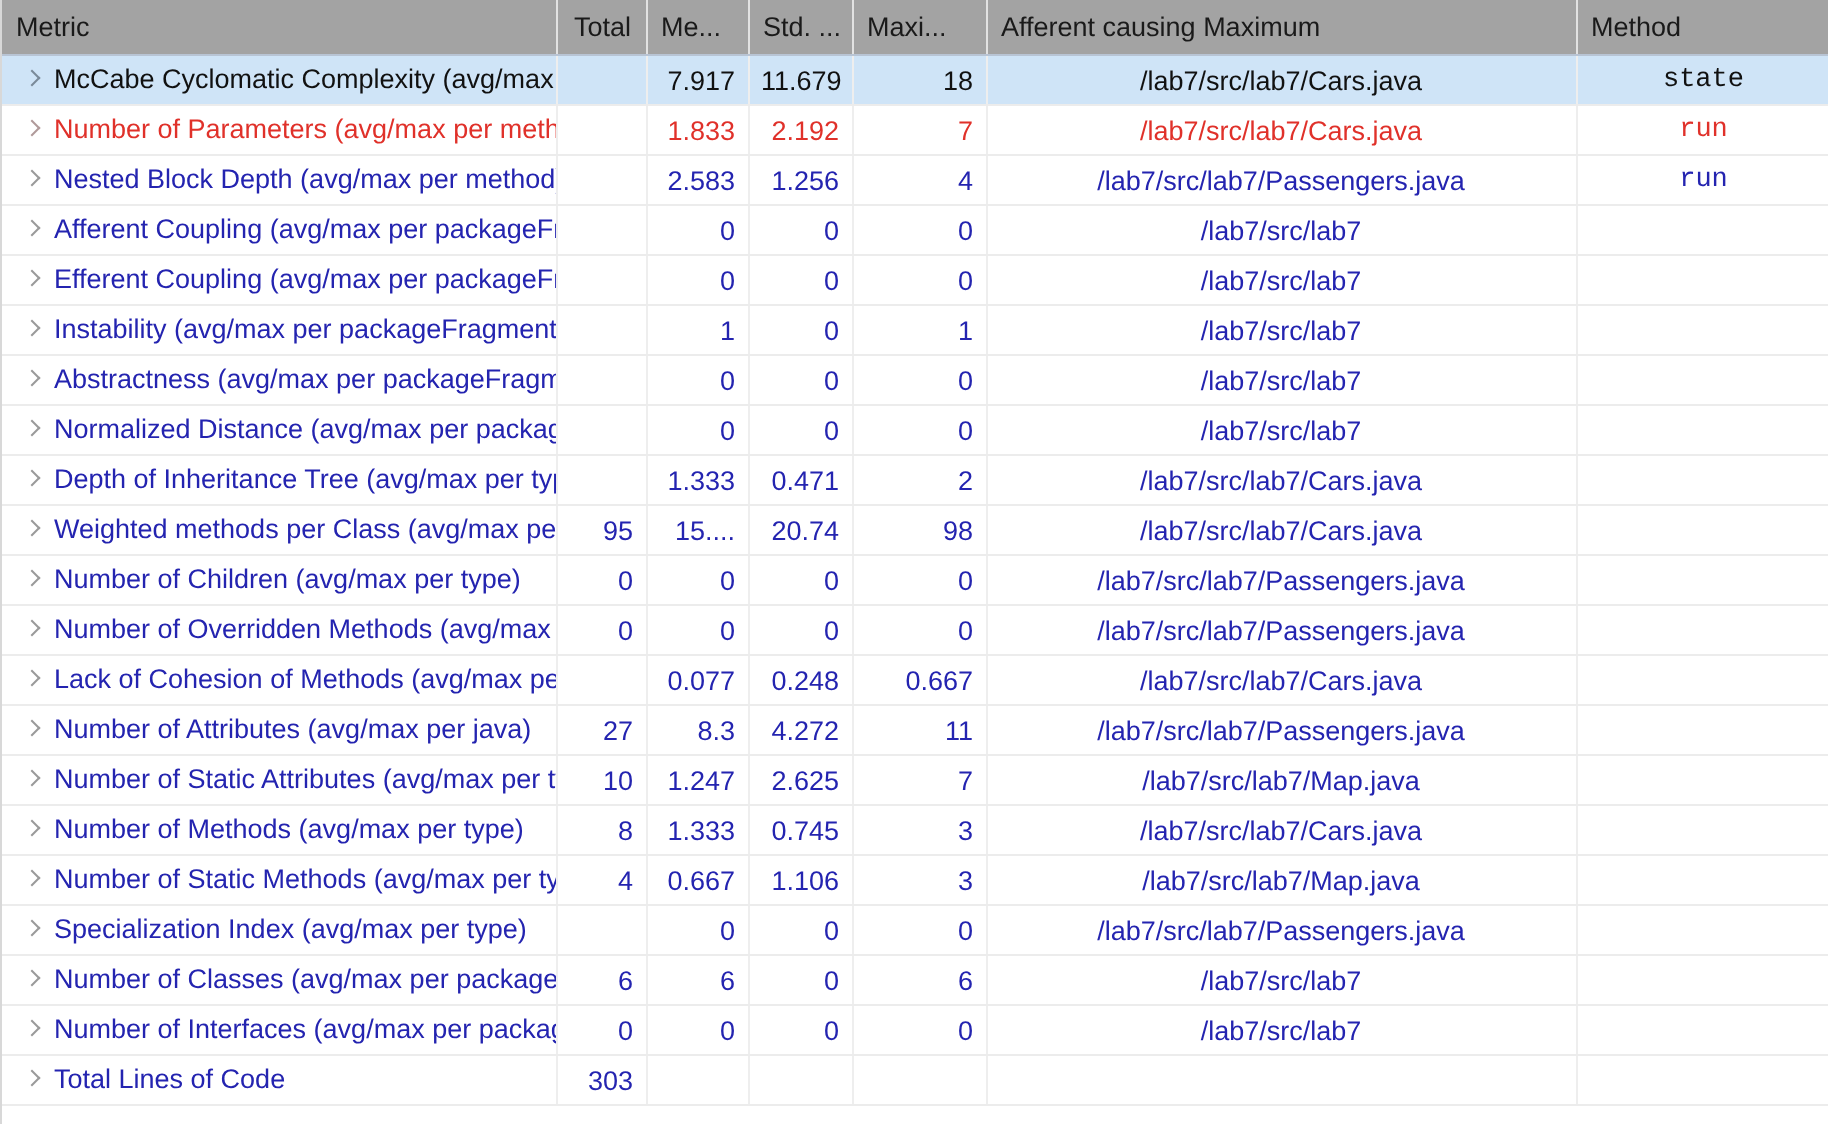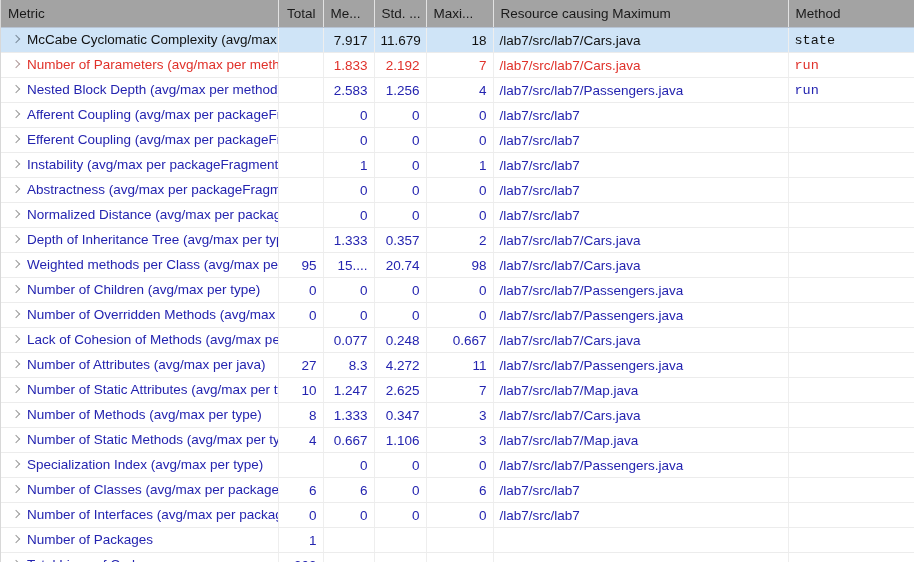--- a/index.html
+++ b/index.html
@@ -86,21 +86,21 @@
   tbody td.last { border-right: none; font-family: Liberation Mono, monospace; }
 
   tbody td .cell {
     padding: 0 6px;
     overflow: hidden;
     white-space: nowrap;
     text-overflow: clip;
     display: block;
   }
   tbody td.num .cell { text-align: right; }
-  tbody td.txt .cell { text-align: left; }
+  tbody td.txt .cell { text-align: center; }
 
   
   td.metric-cell { padding: 0; }
   .metric-inner {
     display: flex;
     align-items: center;
     height: 24px;
     padding-left: 9px;
     overflow: hidden;
     white-space: nowrap;
@@ -166,21 +166,21 @@
         <th class="h-left">
             <div class="hcell">Me...</div>
           </th>
         <th class="h-left">
             <div class="hcell">Std. ...</div>
           </th>
         <th class="h-left">
             <div class="hcell">Maxi...</div>
           </th>
         <th class="h-left">
-            <div class="hcell">Resource causing Maximum</div>
+            <div class="hcell">Afferent causing Maximum</div>
           </th>
         <th class="h-left last">
             <div class="hcell">Method</div>
           </th>
       </tr>
     </thead>
     <tbody id="metrics-body">
         <tr class="sel">
           <td class="metric-cell">
             <div class="metric-inner">
@@ -396,21 +396,21 @@
               <span class="metric-label">Depth of Inheritance Tree (avg/max per type)</span>
             </div>
           </td>
           <td class="num">
             <span class="cell"></span>
           </td>
           <td class="num">
             <span class="cell">1.333</span>
           </td>
           <td class="num">
-            <span class="cell">0.357</span>
+            <span class="cell">0.471</span>
           </td>
           <td class="num">
             <span class="cell">2</span>
           </td>
           <td class="txt">
             <span class="cell">/lab7/src/lab7/Cars.java</span>
           </td>
           <td class="txt last">
             <span class="cell"></span>
           </td>
@@ -578,21 +578,21 @@
               <span class="metric-label">Number of Methods (avg/max per type)</span>
             </div>
           </td>
           <td class="num">
             <span class="cell">8</span>
           </td>
           <td class="num">
             <span class="cell">1.333</span>
           </td>
           <td class="num">
-            <span class="cell">0.347</span>
+            <span class="cell">0.745</span>
           </td>
           <td class="num">
             <span class="cell">3</span>
           </td>
           <td class="txt">
             <span class="cell">/lab7/src/lab7/Cars.java</span>
           </td>
           <td class="txt last">
             <span class="cell"></span>
           </td>
@@ -689,46 +689,20 @@
             <span class="cell">0</span>
           </td>
           <td class="num">
             <span class="cell">0</span>
           </td>
           <td class="num">
             <span class="cell">0</span>
           </td>
           <td class="txt">
             <span class="cell">/lab7/src/lab7</span>
-          </td>
-          <td class="txt last">
-            <span class="cell"></span>
-          </td>
-        </tr>
-        <tr>
-          <td class="metric-cell">
-            <div class="metric-inner">
-              <span class="twisty"></span>
-              <span class="metric-label">Number of Packages</span>
-            </div>
-          </td>
-          <td class="num">
-            <span class="cell">1</span>
-          </td>
-          <td class="num">
-            <span class="cell"></span>
-          </td>
-          <td class="num">
-            <span class="cell"></span>
-          </td>
-          <td class="num">
-            <span class="cell"></span>
-          </td>
-          <td class="txt">
-            <span class="cell"></span>
           </td>
           <td class="txt last">
             <span class="cell"></span>
           </td>
         </tr>
         <tr>
           <td class="metric-cell">
             <div class="metric-inner">
               <span class="twisty"></span>
               <span class="metric-label">Total Lines of Code</span>

